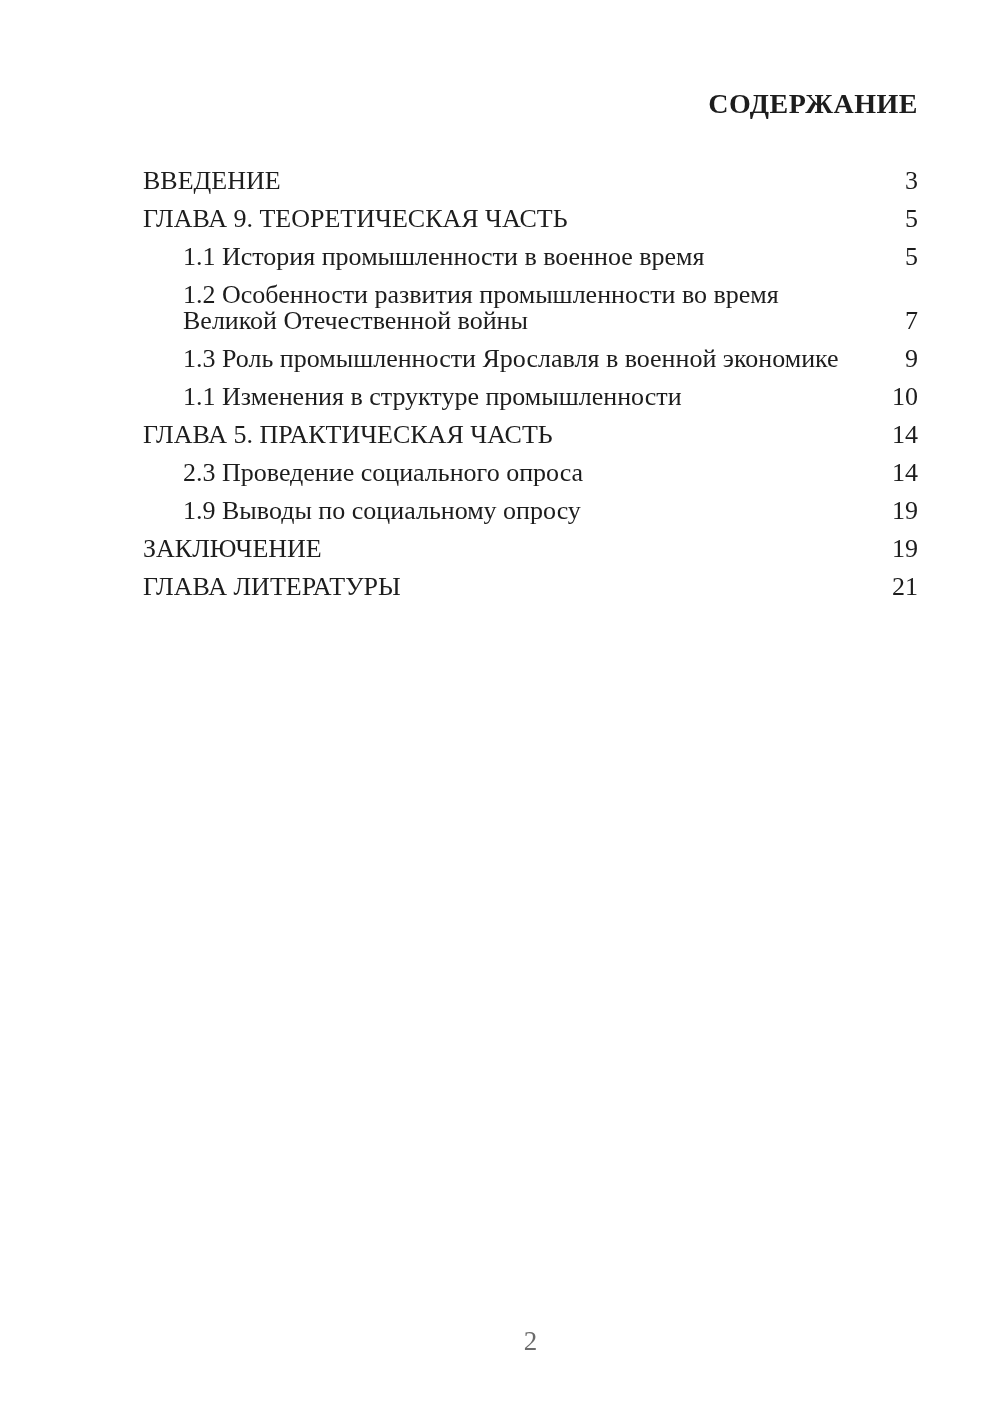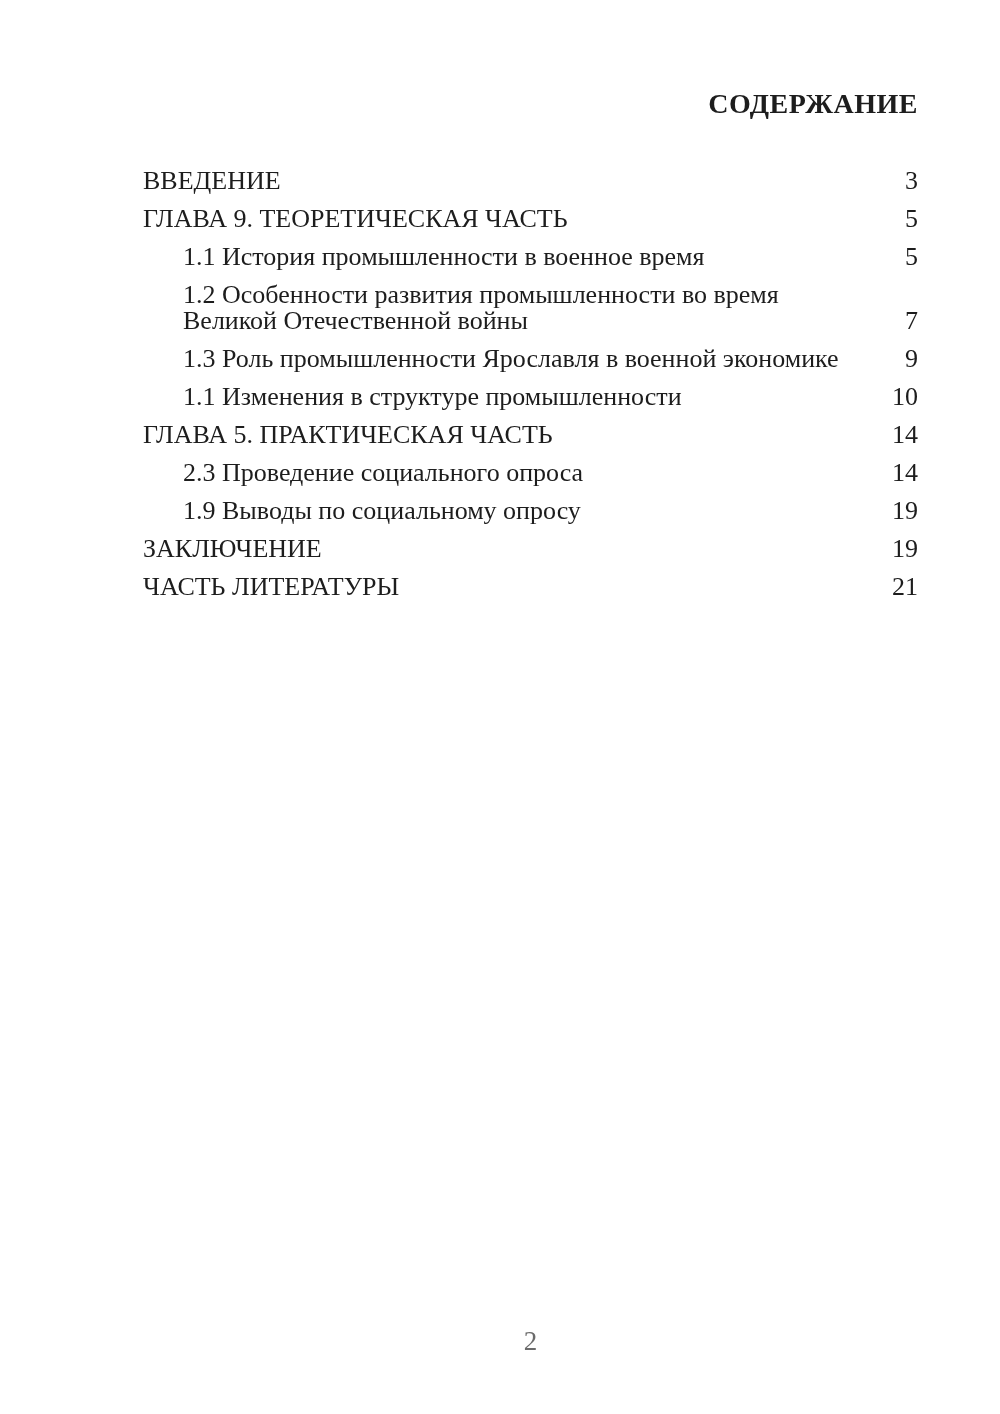--- a/index.html
+++ b/index.html
@@ -100,18 +100,18 @@
   </li>
   <li class="toc-row level-2">
     <span class="label">1.9 Выводы по социальному опросу</span>
     <span class="pagenum">19</span>
   </li>
   <li class="toc-row level-1">
     <span class="label">ЗАКЛЮЧЕНИЕ</span>
     <span class="pagenum">19</span>
   </li>
   <li class="toc-row level-1">
-    <span class="label">ЧАСТЬ ЛИТЕРАТУРЫ</span>
+    <span class="label">ГЛАВА ЛИТЕРАТУРЫ</span>
     <span class="pagenum">21</span>
   </li>
 </ul>
 
 <div class="footer-pagenum">2</div>
 
 </body></html>

